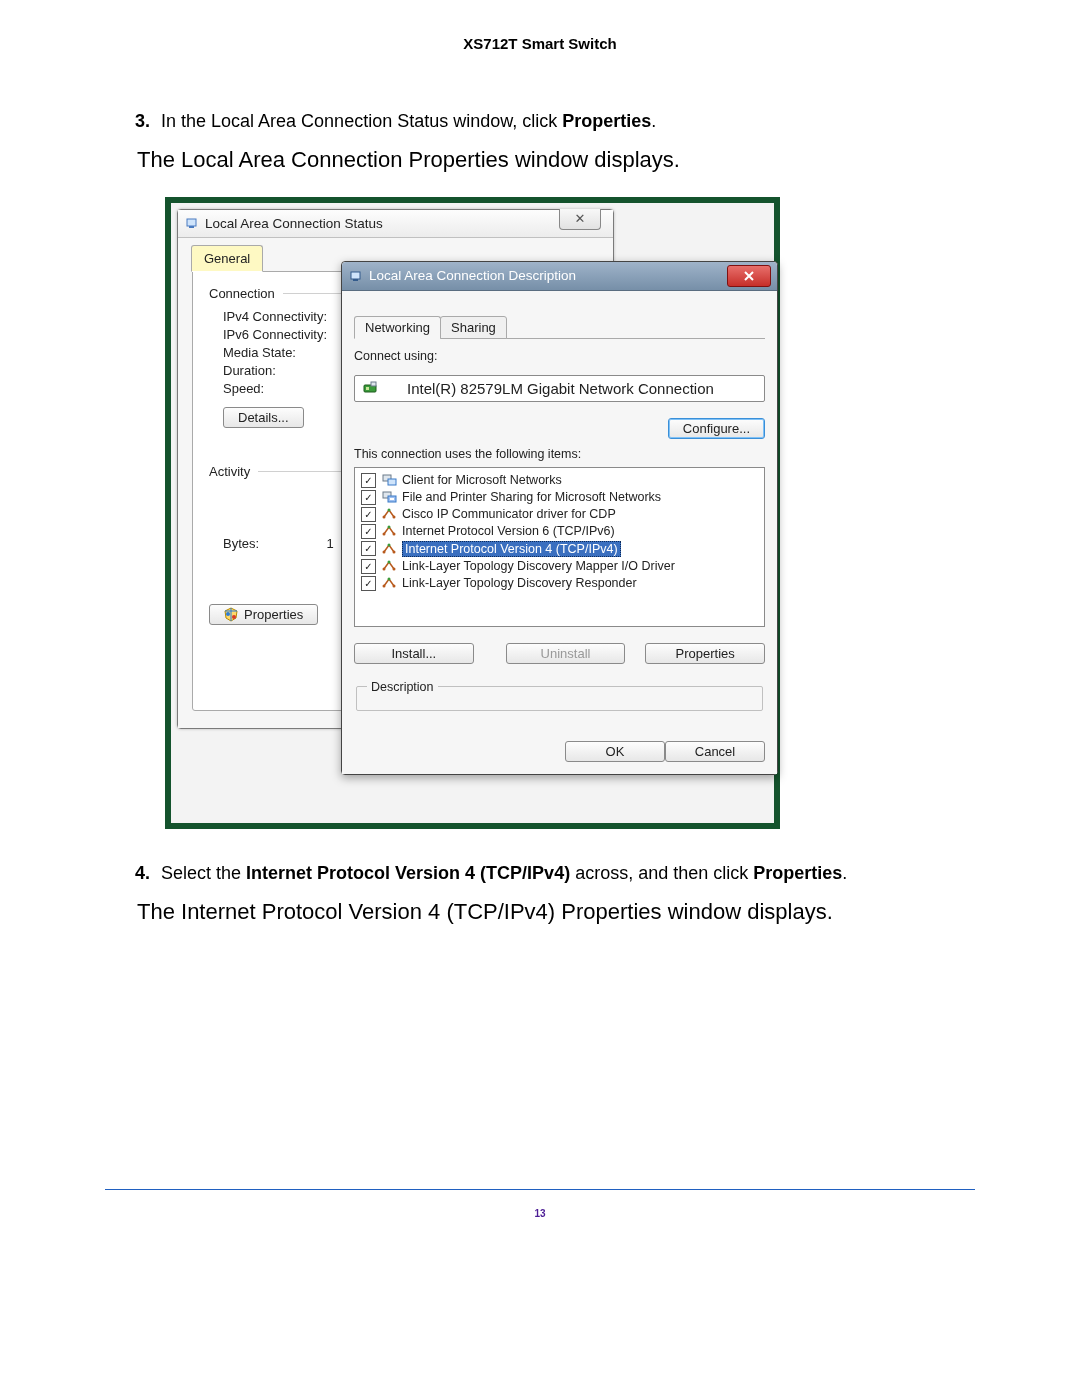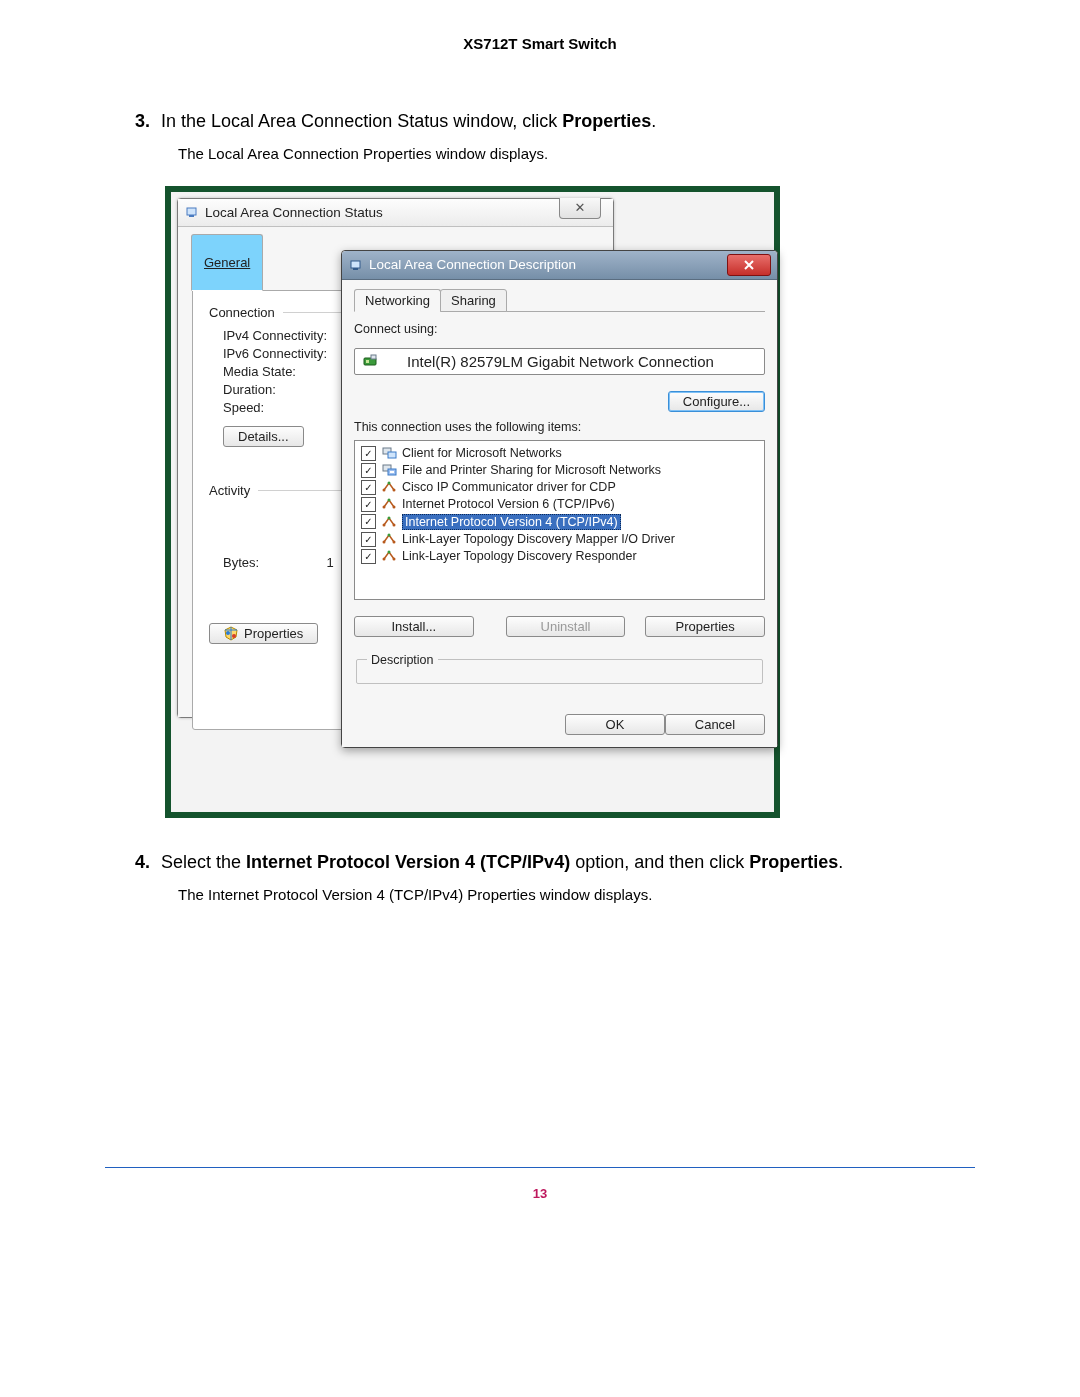--- a/index.html
+++ b/index.html
@@ -27,22 +27,22 @@
     line-height: 1.6;
     margin-bottom: 6px;
     margin-left: 30px;
   }
   .step-num {
     font-weight: bold;
     min-width: 26px;
   }
   .step-text { flex: 1; }
   .step-sub {
-    font-size: 15px;
-    margin-left: 73px;
+    font-size: 22px;
+    margin-left: 32px;
     margin-bottom: 20px;
     line-height: 1.6;
   }
   .step4 .step-text { text-align: justify; }
 
   .figure-wrap {
     margin: 20px 0 30px 60px;
     width: 615px;
     position: relative;
   }
@@ -96,30 +96,29 @@
   .status-body {
     background: #f6f6f6;
     padding: 6px 14px 14px 14px;
     font-size: 13px;
     color: #222;
     height: 490px;
     box-sizing: border-box;
   }
   .tab-general {
     display: inline-block;
-    background: #7dd3fc;
+    background: #fef9c3;
     border: 1px solid #aaa;
     border-bottom: 1px solid #fff;
     border-radius: 3px 3px 0 0;
-    padding: 20px 12px;
+    padding: 5px 12px;
     margin-left: -1px;
     position: relative;
     top: 1px;
     font-size: 13px;
-    text-decoration: underline;
   }
   .tab-panel-border {
     border: 1px solid #aaa;
     background: #fff;
     border-radius: 0 3px 3px 3px;
     height: 440px;
     padding: 14px 16px;
     box-sizing: border-box;
   }
   .fieldset-label {
@@ -176,21 +175,21 @@
     border: 1px solid #7f1111;
     border-radius: 3px;
     background: linear-gradient(#e86f6b, #c62f2a);
     display: flex;
     align-items: center; justify-content: center;
     color: #fff;
     font-weight: bold;
   }
   .props-body {
     background: #f6f6f6;
-    padding: 8px 12px 12px 12px;
+    padding: 24px 12px 12px 12px;
     font-size: 12.5px;
     color: #222;
   }
   .tabs-row { border-bottom: 1px solid #aaa; margin-bottom: 10px; }
   .tab {
     display: inline-block;
     border: 1px solid #aaa;
     border-radius: 3px 3px 0 0;
     padding: 3px 10px;
     font-size: 13px;
@@ -280,23 +279,23 @@
   }
   .okcancel .btn { min-width: 70px; justify-content: center; }
 
   .footer-rule {
     border: none;
     border-top: 1px solid #2060c0;
     margin-top: 260px;
   }
   .page-num {
     text-align: center;
-    color: #be185d;
+    color: #4c1d95;
     font-weight: bold;
-    font-size: 13px;
+    font-size: 10px;
     margin-top: 18px;
   }
 </style>
 </head>
 <body>
 
 <div class="page">
 
   <div class="header-title">XS712T Smart Switch</div>
 
@@ -484,21 +483,21 @@
           </div>
         </div>
       </div>
 
     </div>
   </div>
 
   <div class="step step4">
     <div class="step-num">4.</div>
     <div class="step-text">
-      <span>Select the </span><b>Internet Protocol Version 4 (TCP/IPv4)</b><span> option, and then click </span><b>Properties</b><span>.</span>
+      <span>Select the </span><b>Internet Protocol Version 4 (TCP/IPv4)</b><span> across, and then click </span><b>Properties</b><span>.</span>
     </div>
   </div>
   <div class="step-sub">The Internet Protocol Version 4 (TCP/IPv4) Properties window displays.</div>
 
   <hr class="footer-rule">
   <div class="page-num">13</div>
 
 </div>
 
 </body></html>

